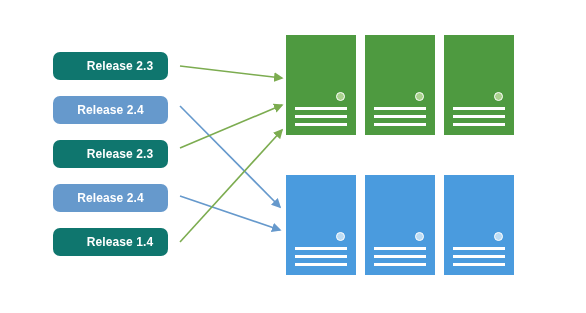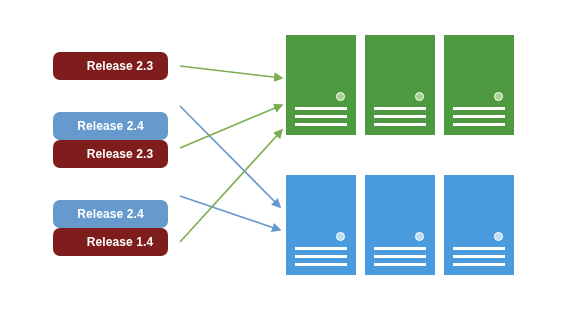--- a/index.html
+++ b/index.html
@@ -28,22 +28,22 @@
     display: flex;
     align-items: center;
     justify-content: center;
     color: #ffffff;
     font-size: 12px;
     font-weight: bold;
     letter-spacing: 0.1px;
     white-space: nowrap;
     box-sizing: border-box;
   }
-  .pill.green { background: #7f1d1d; padding-left: 19px; }
-  .pill.blue  { background: #6699cc; margin-top: 16px; }
+  .pill.green { background: #0f766e; padding-left: 19px; }
+  .pill.blue  { background: #6699cc; }
 
   
   .server {
     position: absolute;
     width: 70px;
     height: 100px;
     box-sizing: border-box;
   }
   .server.green { background: #4e9a40; }
   .server.blue  { background: #4a9bde; }

